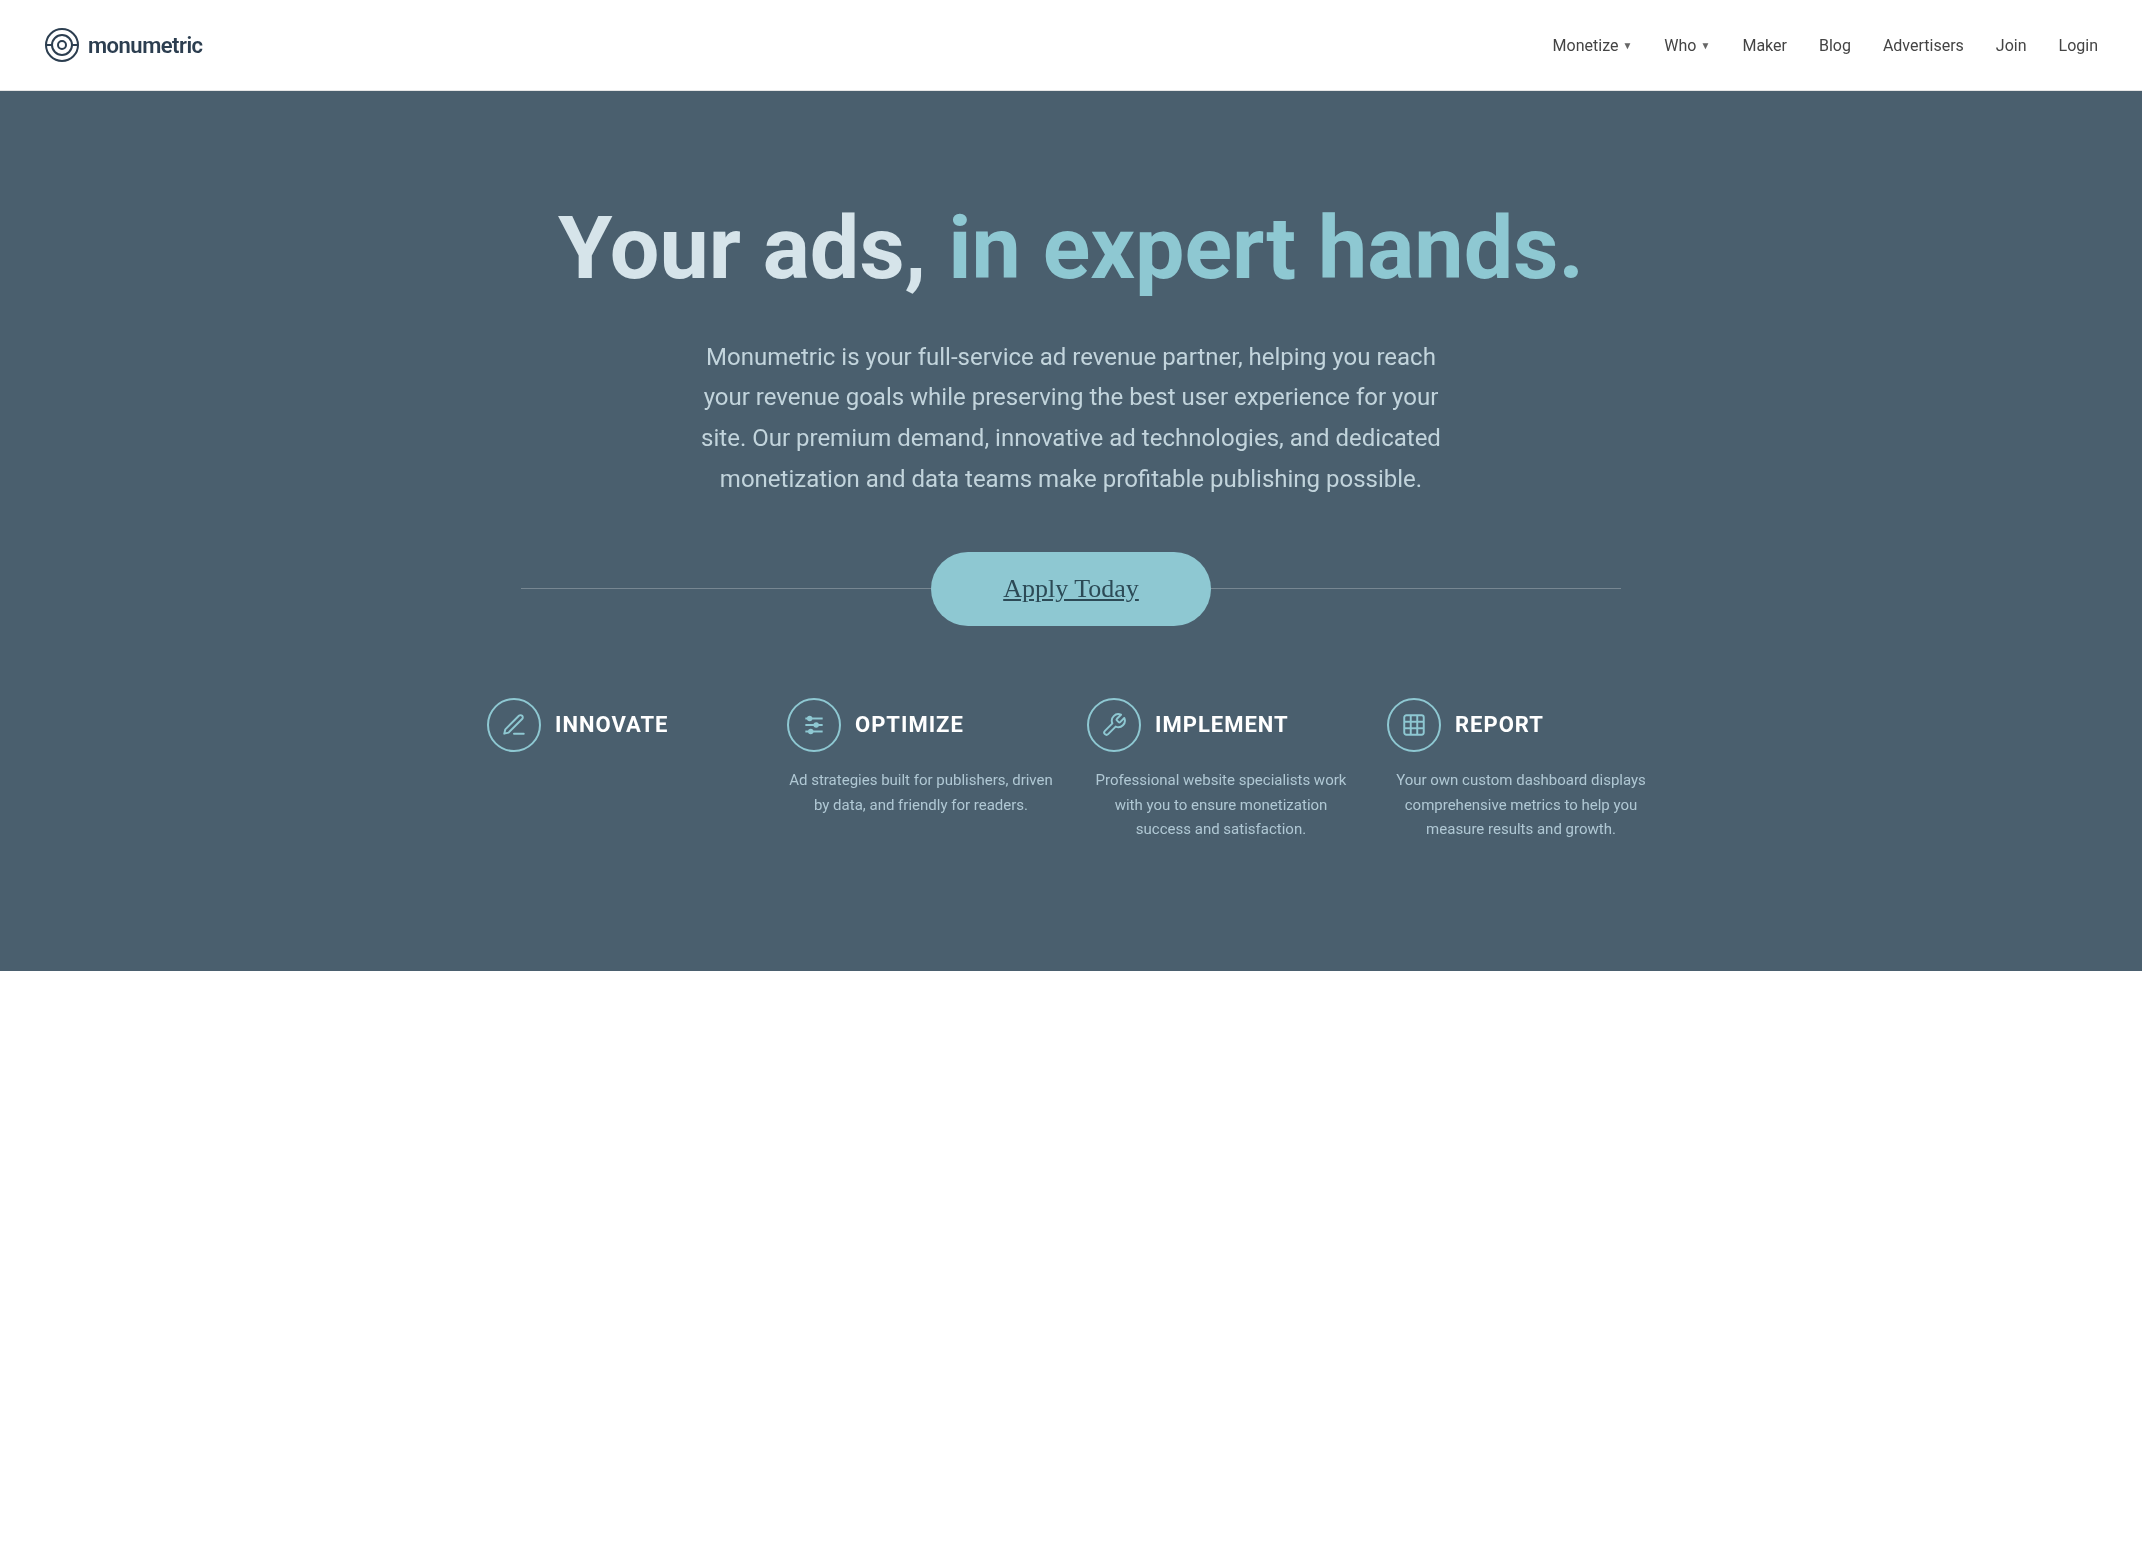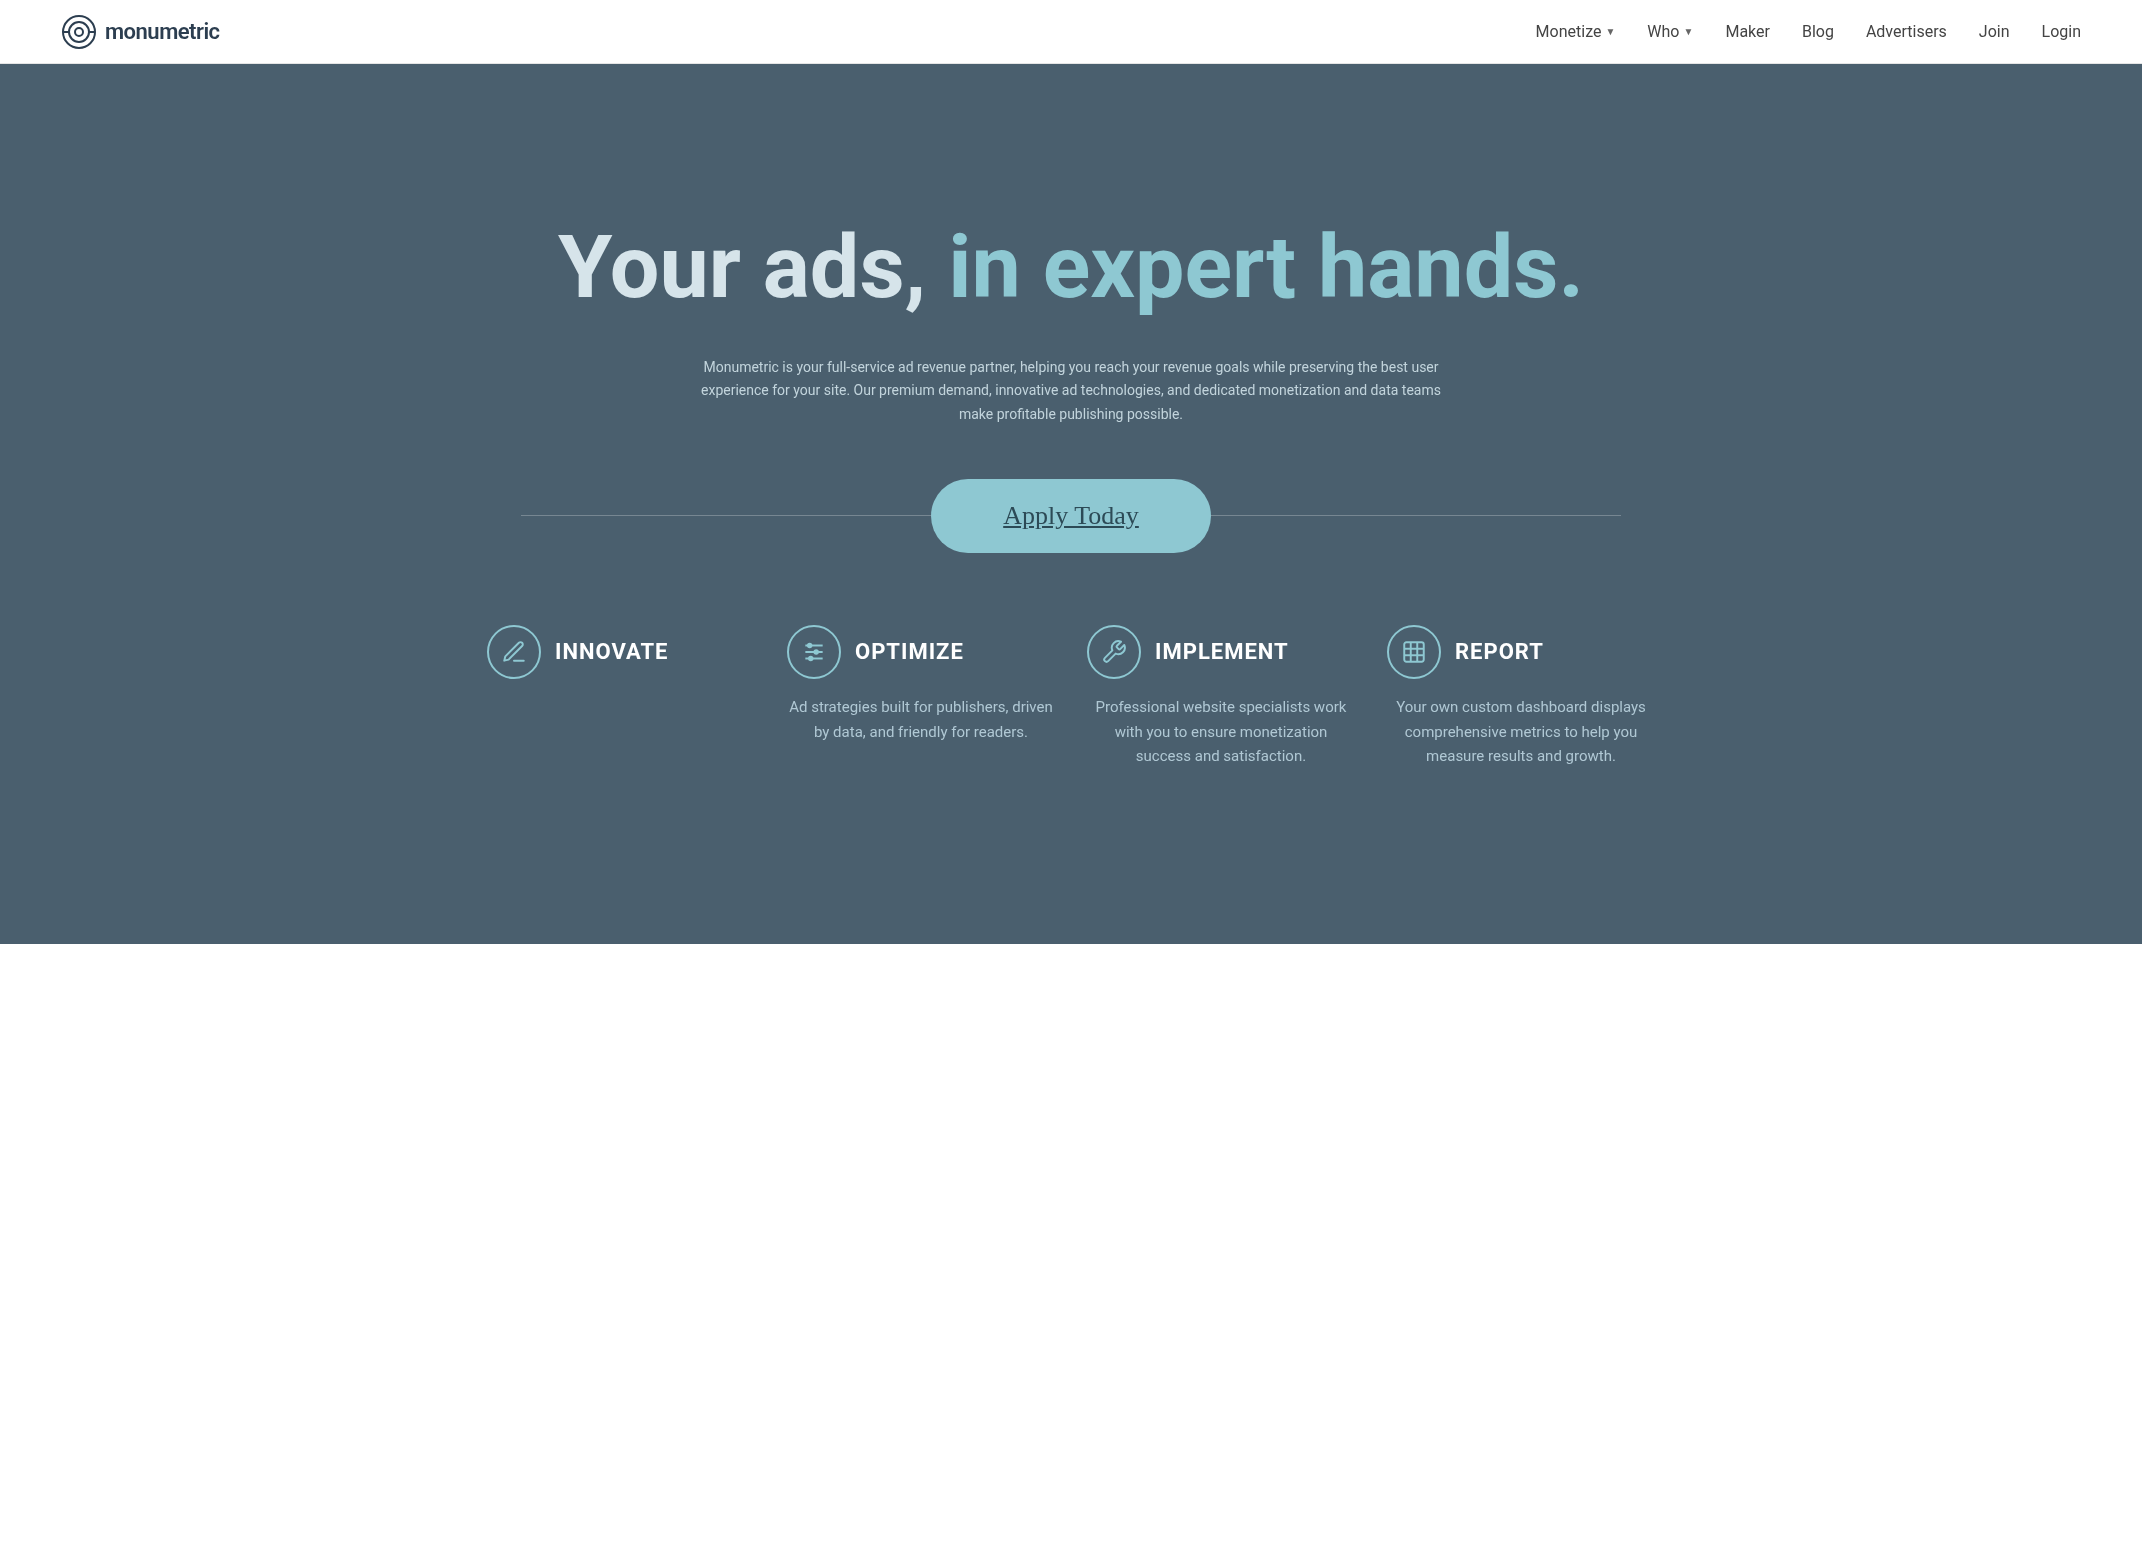--- a/index.html
+++ b/index.html
@@ -9,22 +9,22 @@
       background: #fff;
     }
 
     
     nav {
       background: #fff;
       border-bottom: 1px solid #e5e5e5;
       display: flex;
       align-items: center;
       justify-content: space-between;
-      padding: 0 61px;
-      height: 64px;
+      padding: 0 44px;
+      height: 91px;
     }
 
     .logo-area {
       display: flex;
       align-items: center;
       gap: 8px;
     }
 
     .logo-icon {
       width: 36px;
@@ -83,21 +83,21 @@
       line-height: 1.1;
       margin-bottom: 40px;
       max-width: 1100px;
     }
 
     .hero-headline .accent {
       color: #8ec8d2;
     }
 
     .hero-subtext {
-      font-size: 14px;
+      font-size: 24px;
       color: #c2d4dc;
       max-width: 760px;
       line-height: 1.7;
       margin-bottom: 52px;
     }
 
     
     .cta-row {
       display: flex;
       align-items: center;

